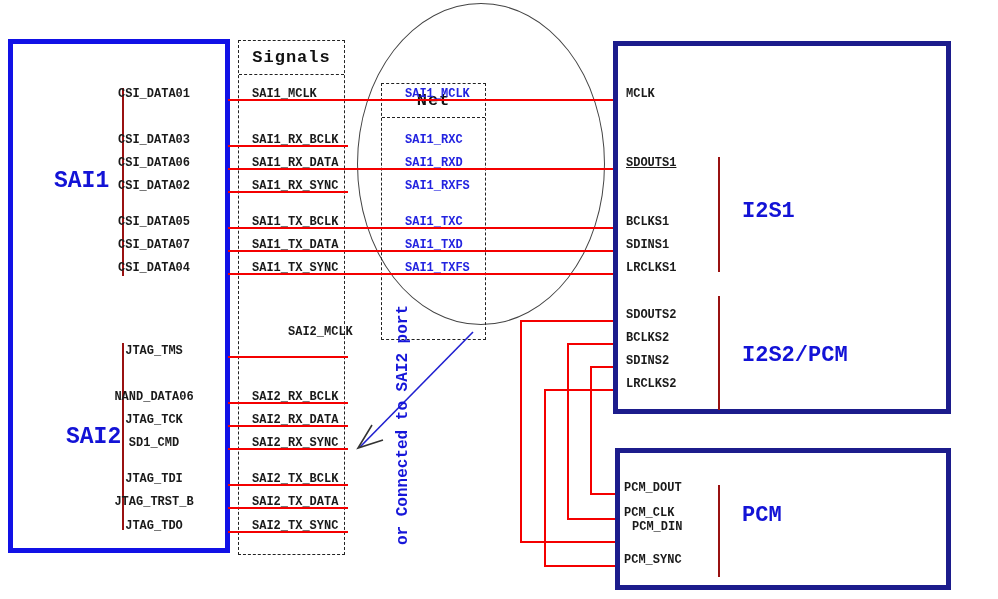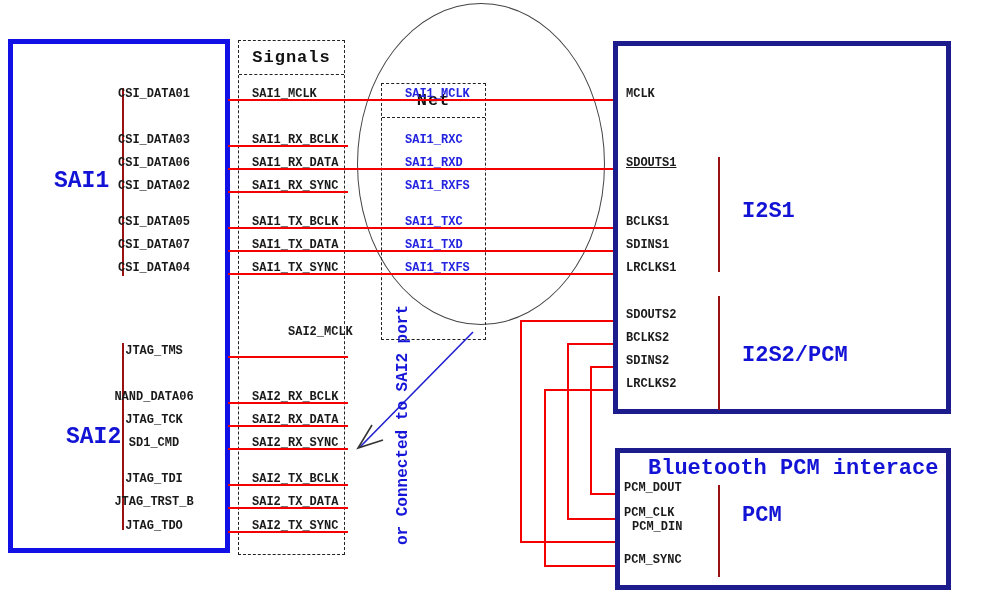--- a/index.html
+++ b/index.html
@@ -130,21 +130,20 @@
   <div class="pin" style="left:626px;top:309px;">SDOUTS2</div>
   <div class="pin" style="left:626px;top:332px;">BCLKS2</div>
   <div class="pin" style="left:626px;top:355px;">SDINS2</div>
   <div class="pin" style="left:626px;top:378px;">LRCLKS2</div>
   <div class="bus" style="left:718px;top:157px;height:115px;"></div>
   <div class="bus" style="left:718px;top:296px;height:114px;"></div>
   <div class="grp2" style="left:742px;top:201px;">I2S1</div>
   <div class="grp2" style="left:742px;top:345px;">I2S2/PCM</div>
 
   <div class="solid-box box-right" style="left:615px;top:448px;width:336px;height:142px;"></div>
-  <div class="title" style="left:648px;top:457px;">Bluetooth PCM interace</div>
   <div class="pin" style="left:624px;top:482px;">PCM_DOUT</div>
   <div class="pin" style="left:624px;top:507px;">PCM_CLK</div>
   <div class="pin" style="left:624px;top:521px;padding-left:8px;">PCM_DIN</div>
   <div class="pin" style="left:624px;top:554px;">PCM_SYNC</div>
   <div class="bus" style="left:718px;top:485px;height:92px;"></div>
   <div class="grp2" style="left:742px;top:505px;">PCM</div>
 
   <svg class="abs" style="left:340px;top:320px;" width="150" height="140" viewBox="0 0 150 140">
     <line x1="133" y1="12" x2="20" y2="127" stroke="#2020d0" stroke-width="1.6"></line>
     <polyline points="32,105 18,128 43,120" fill="none" stroke="#333" stroke-width="1.6"></polyline>

